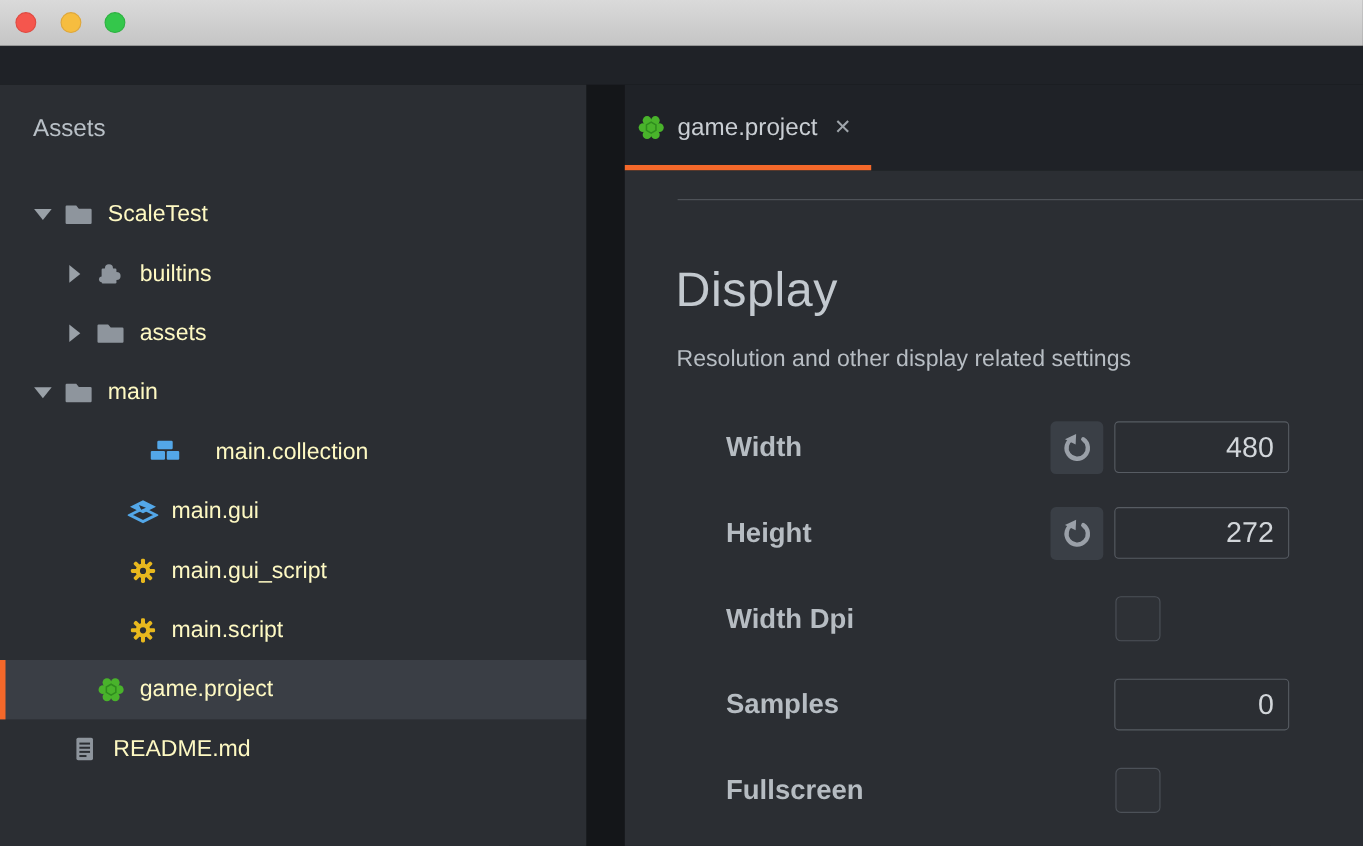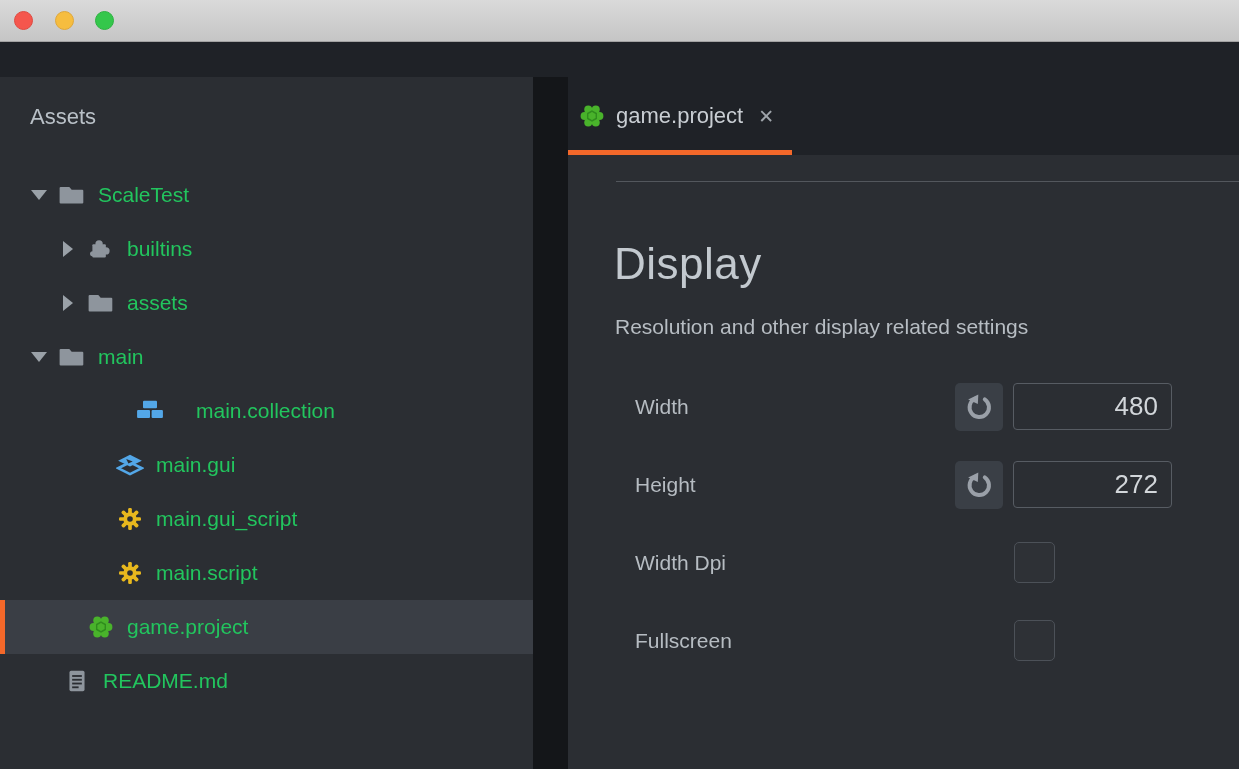--- a/index.html
+++ b/index.html
@@ -27,40 +27,40 @@
   .tree-row.selected{background:var(--selection-bg,#3a3e45);}
   .tree-row.selected::before{content:"";position:absolute;left:0;top:0;bottom:0;width:5px;
     background:var(--accent,#f4682a);}
   .arrow-slot{width:22px;height:22px;margin-right:8px;display:flex;align-items:center;justify-content:center;flex:0 0 auto;}
   .tri-down{width:0;height:0;border-left:8px solid transparent;border-right:8px solid transparent;
     border-top:10px solid #9aa1a8;}
   .tri-right{width:0;height:0;border-top:8px solid transparent;border-bottom:8px solid transparent;
     border-left:10px solid #9aa1a8;}
   .tree-icon{width:28px;height:28px;margin-right:12px;flex:0 0 auto;display:flex;align-items:center;justify-content:center;}
   .tree-icon svg{width:28px;height:28px;display:block;}
-  .tree-label{font-size:21px;color:#22c55e;white-space:nowrap;}
+  .tree-label{font-size:21px;color:#fef9c3;white-space:nowrap;}
   
   .editor{position:absolute;left:568px;top:77px;right:0;bottom:0;}
   .tabbar{position:absolute;left:0;top:0;right:0;height:78px;background:var(--chrome-bg,#1f2227);}
   .tab{position:absolute;left:0;top:0;height:78px;width:224px;display:flex;align-items:center;
     padding-left:10px;box-sizing:border-box;}
   .tab::after{content:"";position:absolute;left:0;right:0;bottom:0;height:5px;background:var(--accent,#f4682a);}
   .tab-icon{width:28px;height:28px;flex:0 0 auto;}
   .tab-icon svg{width:28px;height:28px;display:block;}
   .tab-label{margin-left:10px;font-size:22px;color:#c9ced3;white-space:nowrap;}
   .tab-close{margin-left:15px;font-size:19px;color:#9fa5ab;line-height:1;cursor:pointer;}
   .content{position:absolute;left:0;top:78px;right:0;bottom:0;background:var(--panel-bg,#2b2e33);}
   .divider{position:absolute;left:48px;right:0;top:26px;height:1px;background:#53575d;}
   .section-title{position:absolute;left:46px;top:84px;font-size:44px;font-weight:300;
     color:#c3c9cf;letter-spacing:.5px;}
   .section-subtitle{position:absolute;left:47px;top:160px;font-size:21px;color:#b7bdc3;}
   .form{position:absolute;left:0;top:228px;right:0;}
   .form-row{position:relative;height:48px;margin-bottom:30px;}
-  .field-label{position:absolute;left:67px;top:50%;transform:translateY(-50%);
-    font-size:21px;color:#b6bcc2;white-space:nowrap;}
+  .field-label{position:absolute;left:92px;top:50%;transform:translateY(-50%);
+    font-size:25px;color:#b6bcc2;white-space:nowrap;font-weight:bold;}
   .reset-btn{position:absolute;left:387px;top:0;width:48px;height:48px;border:none;
     background:#3a3f46;border-radius:5px;display:flex;align-items:center;justify-content:center;cursor:pointer;padding:0;}
   .reset-btn svg{width:30px;height:30px;display:block;}
   .num-input{position:absolute;left:445px;top:0;width:159px;height:47px;box-sizing:border-box;
     background:transparent;border:1px solid #575c63;border-radius:4px;color:#d2d6da;
     font-size:26px;font-family:inherit;text-align:right;padding:0 13px 0 8px;outline:none;}
   .checkbox{position:absolute;left:446px;top:3px;width:41px;height:41px;box-sizing:border-box;
     background:#2e3136;border:1.5px solid #4c5158;border-radius:5px;cursor:pointer;}
 </style>
 </head>
@@ -266,18 +266,22 @@
               </svg>
             </span>
           </button>
           <input class="num-input" type="text" value="272" style="">
         </div>
         <div class="form-row">
           <span class="field-label">Width Dpi</span>
           <span class="checkbox"></span>
         </div>
         <div class="form-row">
+          <span class="field-label">Samples</span>
+          <input class="num-input" type="text" value="0" style="">
+        </div>
+        <div class="form-row">
           <span class="field-label">Fullscreen</span>
           <span class="checkbox"></span>
         </div>
       </div>
   </div>
 </div>
 
 </body></html>

